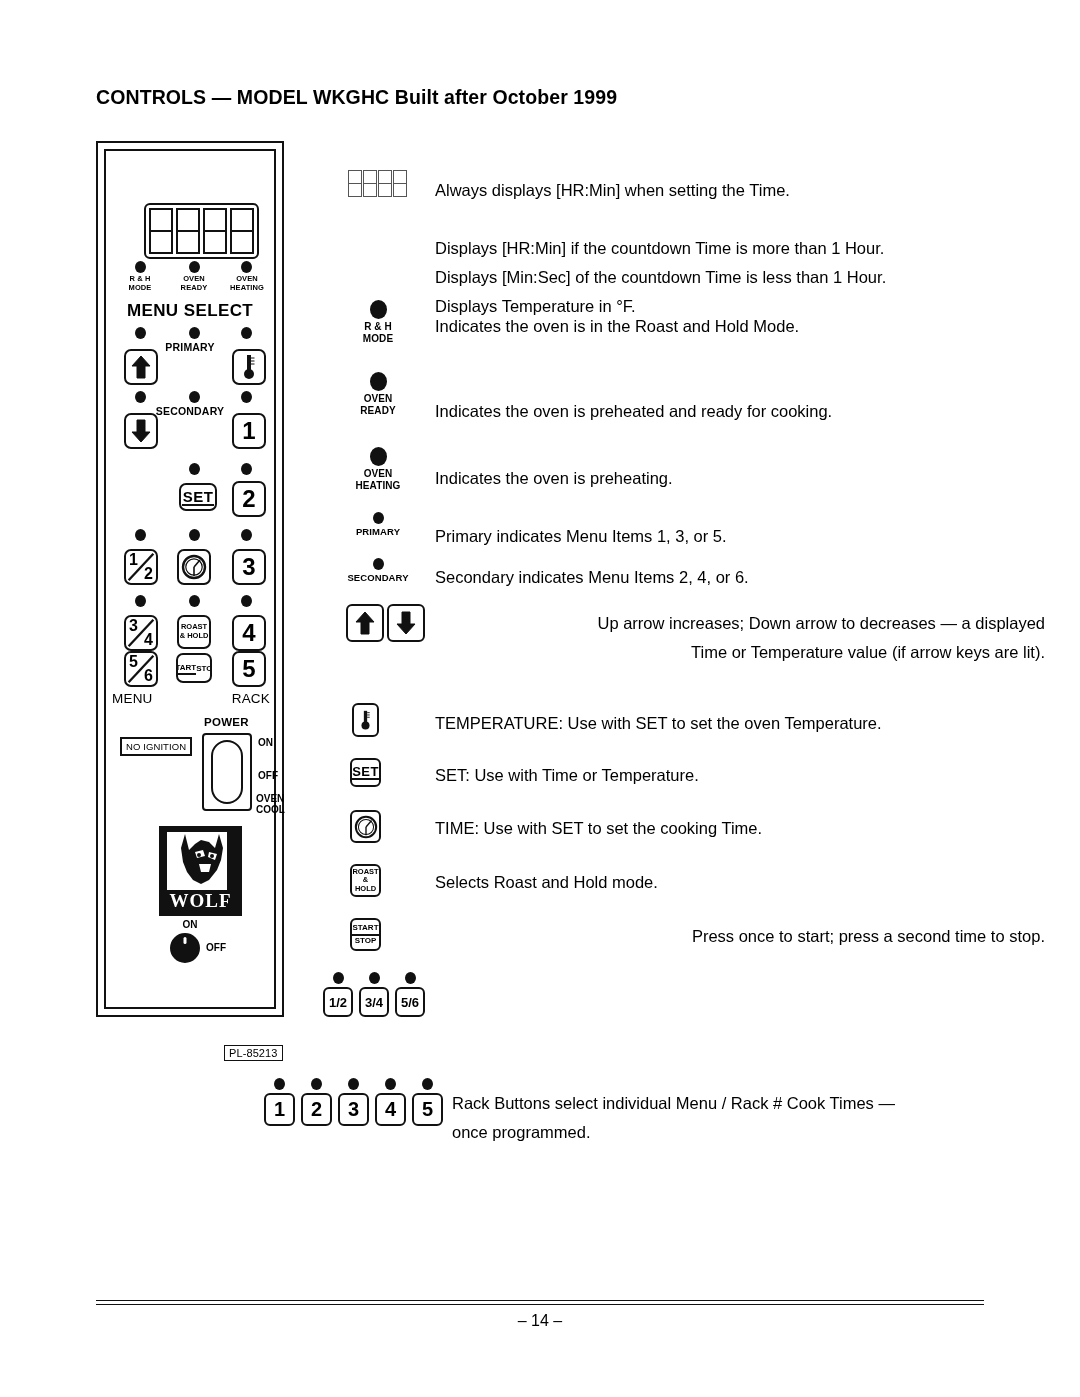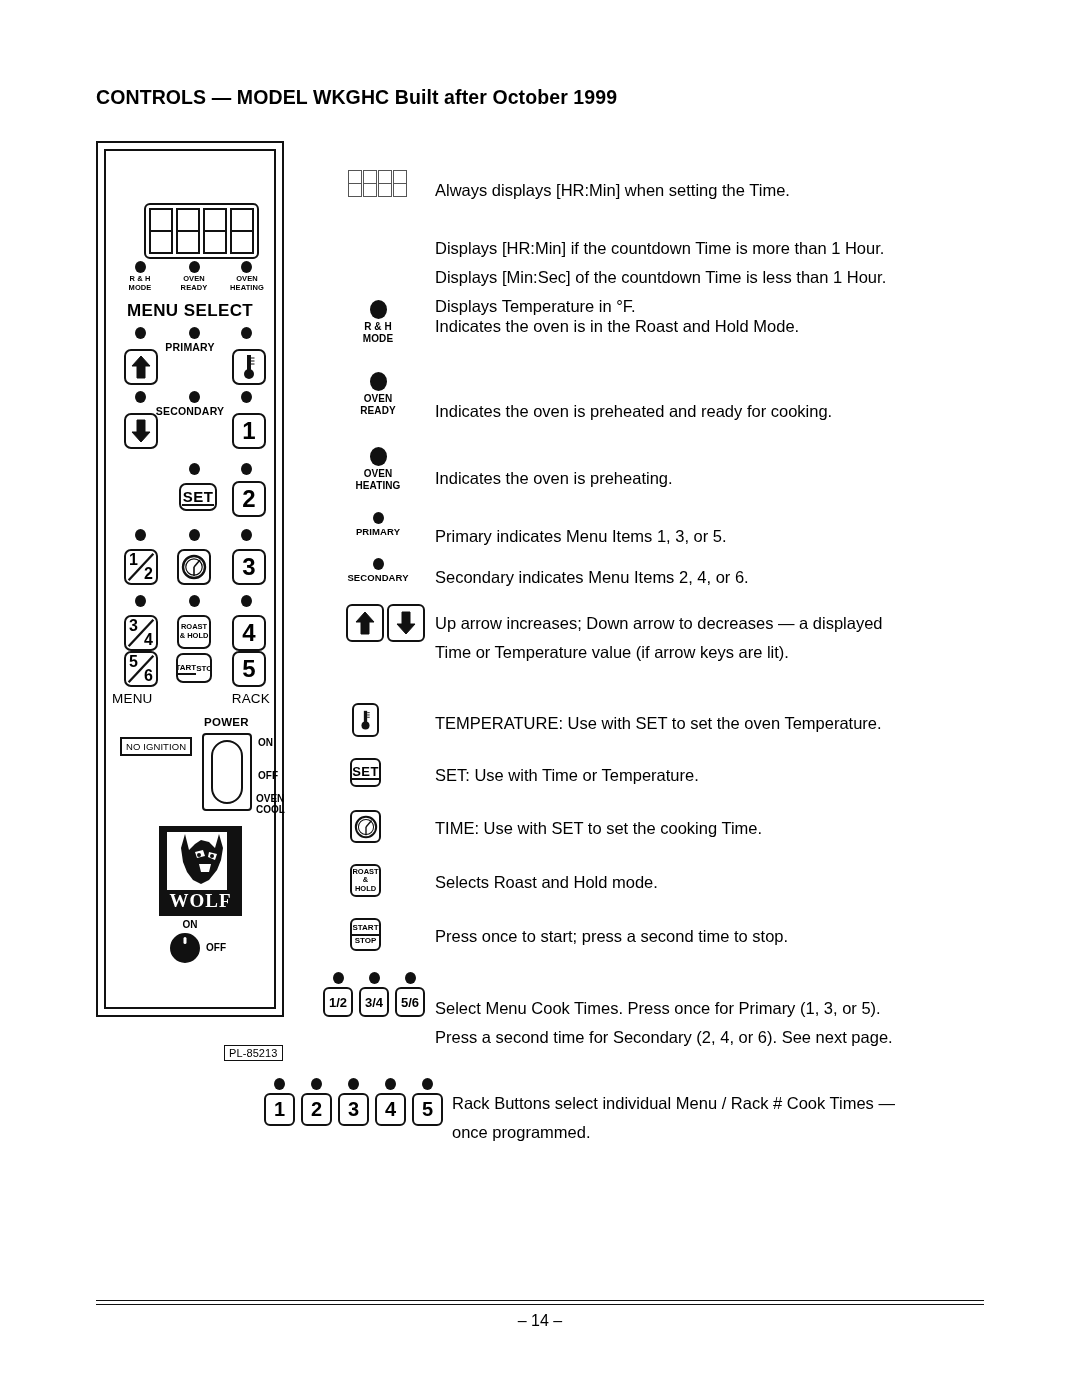--- a/index.html
+++ b/index.html
@@ -418,21 +418,21 @@
       <svg width="20" height="24" viewBox="0 0 20 24">
         <polygon points="10,1 19,11 14,11 14,23 6,23 6,11 1,11" fill="#111" stroke="#111" stroke-width="1"></polygon>
       </svg>
     </div>
     <div class="lgkey k38">
       <svg width="20" height="24" viewBox="0 0 20 24">
         <polygon points="10,23 1,13 6,13 6,1 14,1 14,13 19,13" fill="#111" stroke="#111" stroke-width="1"></polygon>
       </svg>
     </div>
   </div>
-  <div class="legend-text" style="left:435px;top:609px;width:610px;">Up arrow increases; Down arrow to decreases — a displayed
+  <div class="legend-text" style="left:435px;top:609px;width:610px;text-align:right;">Up arrow increases; Down arrow to decreases — a displayed
 Time or Temperature value (if arrow keys are lit).</div>
 
   <div class="lgkey k30" style="position:absolute;left:352px;top:703px;">
     <svg width="11" height="22" viewBox="0 0 12 24">
       <circle cx="6" cy="18" r="4.4" fill="#111"></circle>
       <rect x="4.2" y="2" width="3.6" height="15" fill="#111"></rect>
       <line x1="7.8" y1="4" x2="10.6" y2="4" stroke="#111" stroke-width="1"></line>
       <line x1="7.8" y1="6.5" x2="10.6" y2="6.5" stroke="#111" stroke-width="1"></line>
       <line x1="7.8" y1="9" x2="10.6" y2="9" stroke="#111" stroke-width="1"></line>
     </svg>
@@ -456,38 +456,36 @@
 
   <div class="lgkey k32 rhbox" style="position:absolute;left:350px;top:864px;">ROAST
 &amp;
 HOLD</div>
   <div class="legend-text" style="left:435px;top:868px;width:610px;">Selects Roast and Hold mode.</div>
 
   <div class="lgkey k32 ssbox" style="position:absolute;left:350px;top:918px;flex-direction:column;">
     <span class="a">START</span>
     <span class="b">STOP</span>
   </div>
-  <div class="legend-text" style="left:435px;top:922px;width:610px;">Press once to start; press a second time to stop.</div>
+  <div class="legend-text" style="left:435px;top:922px;width:610px;text-align:right;">Press once to start; press a second time to stop.</div>
 
   <div class="legend-row" style="left:323px;top:972px;display:flex;gap:6px;align-items:flex-end;">
     <div style="text-align:center;">
       <div class="lg-led" style="width:11px;height:12px;margin:0 auto 3px;"></div>
       <div class="lgkey kfrac">1/2</div>
     </div>
     <div style="text-align:center;">
       <div class="lg-led" style="width:11px;height:12px;margin:0 auto 3px;"></div>
       <div class="lgkey kfrac">3/4</div>
     </div>
     <div style="text-align:center;">
       <div class="lg-led" style="width:11px;height:12px;margin:0 auto 3px;"></div>
       <div class="lgkey kfrac">5/6</div>
     </div>
   </div>
-  <div class="legend-text" style="left:435px;top:994px;width:620px;">Select Menu Cook Times. Press once for Primary (1, 3, or 5).
-Press a second time for Secondary (2, 4, or 6). See next page.</div>
 
   <div class="legend-row" style="left:264px;top:1078px;display:flex;gap:6px;align-items:flex-end;">
     <div style="text-align:center;">
       <div class="lg-led" style="width:11px;height:12px;margin:0 auto 3px;"></div>
       <div class="lgkey knum">1</div>
     </div>
     <div style="text-align:center;">
       <div class="lg-led" style="width:11px;height:12px;margin:0 auto 3px;"></div>
       <div class="lgkey knum">2</div>
     </div>

